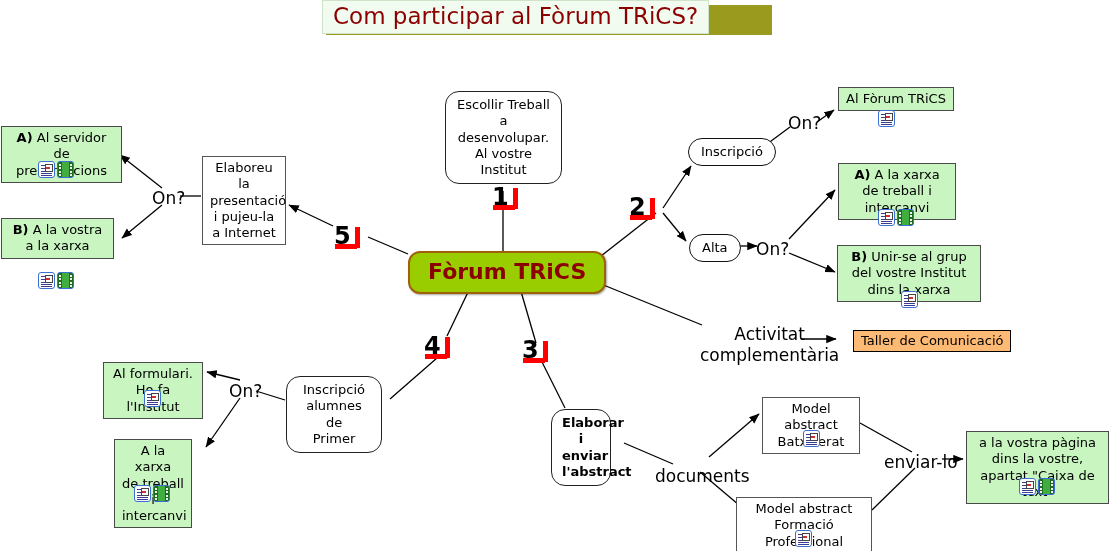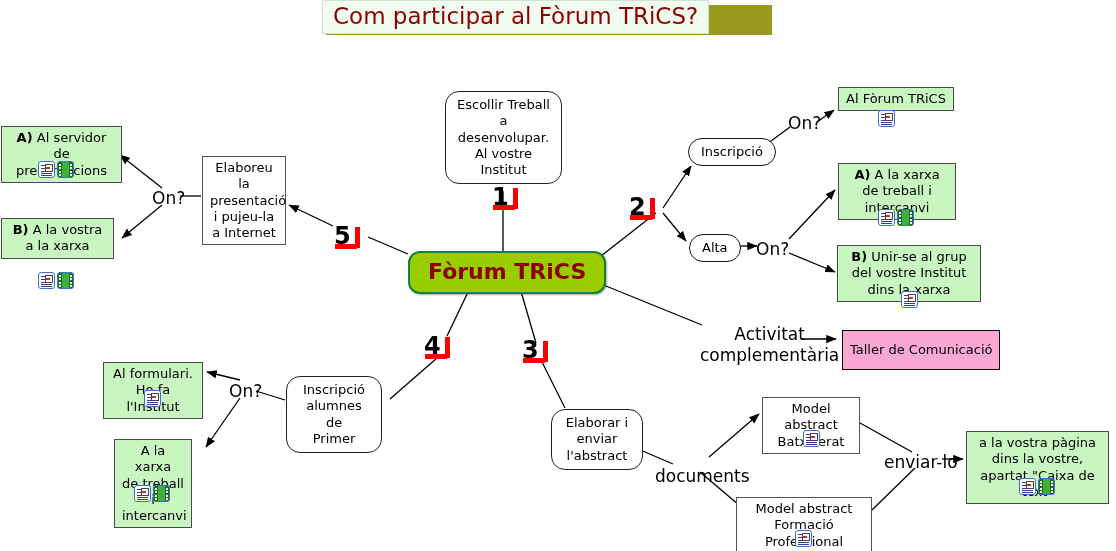--- a/index.html
+++ b/index.html
@@ -23,21 +23,21 @@
   .title-text{
     font-size:23px;font-weight:normal;color:#8b0000;white-space:nowrap;
     letter-spacing:0px;
   }
 
   
   .node{position:absolute;box-sizing:border-box;text-align:center;}
   .node .txt{display:block;}
 
   .n-center{
-    background:#9acd00;border:2px solid #15803d;border-radius:12px;
+    background:#9acd00;border:2px solid #a16207;border-radius:12px;
     color:#8b0000;font-weight:bold;font-size:22px;
     padding:6px 18px 8px 18px;white-space:nowrap;
     box-shadow:1px 1px 2px rgba(0,0,0,.35);
   }
 
   .n-round{
     background:#ffffff;border:1.6px solid #222;border-radius:14px;
     font-size:13px;color:#000;line-height:1.25;padding:5px 10px;
   }
   .n-pill{
@@ -46,22 +46,22 @@
   }
   .n-rect{
     background:#ffffff;border:1.4px solid #555;
     font-size:13px;color:#000;line-height:1.25;padding:3px 7px;
   }
   .n-green{
     background:#c8f5c0;border:1.4px solid #4a4a4a;
     font-size:13px;color:#000;line-height:1.25;padding:3px 7px;
   }
   .n-yellow{
-    background:#f9a8d4;border:1.4px solid #000;
-    font-size:13px;color:#000;line-height:1.2;padding:11px 7px;
+    background:#fdba74;border:1.4px solid #000;
+    font-size:13px;color:#000;line-height:1.2;padding:2px 7px;margin-left:11px;
   }
   .n-green b,.n-rect b{font-weight:bold;}
 
   .edge-label{
     position:absolute;font-size:17px;color:#000;text-align:center;
     line-height:1.25;background:transparent;white-space:nowrap;
   }
 
   
   .step{position:absolute;width:30px;height:30px;}
@@ -262,21 +262,21 @@
   </div>
 
   <div class="edge-label" style="left:700px;top:324px;">
     <span class="txt">Activitat</span><br>
     <span class="txt">complementària</span>
   </div>
   <div class="node n-yellow" style="left:842px;top:330px;">
     <span class="txt">Taller de Comunicació</span>
   </div>
 
-  <div class="node n-round" style="left:551px;top:409px;width:92px;">
+  <div class="node n-round" style="left:551px;top:409px;width:60px;font-weight:bold;">
     <span class="txt">Elaborar i</span>
     <span class="txt">enviar</span>
     <span class="txt">l'abstract</span>
   </div>
   <div class="edge-label" style="left:655px;top:466px;">documents</div>
 
   <div class="node n-rect" style="left:762px;top:397px;width:98px;">
     <span class="txt">Model abstract</span>
     <span class="txt">Batxillerat</span>
   </div>

